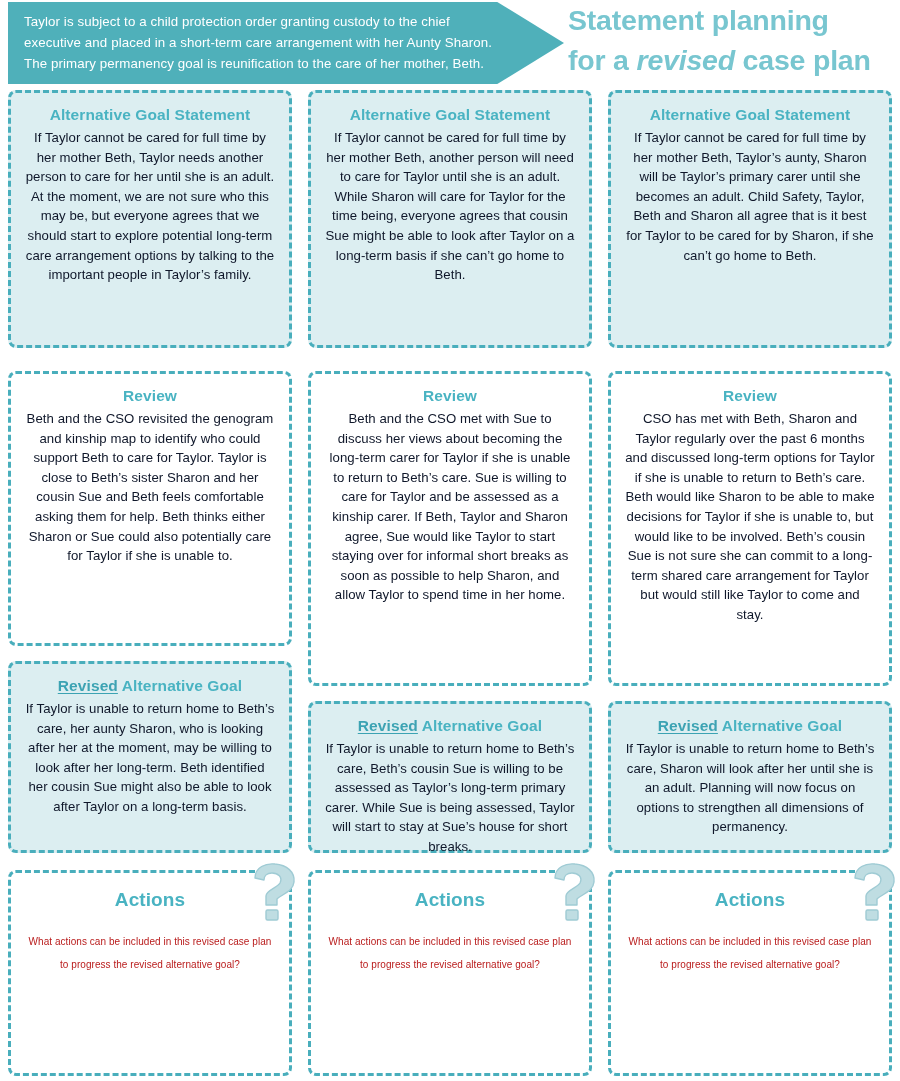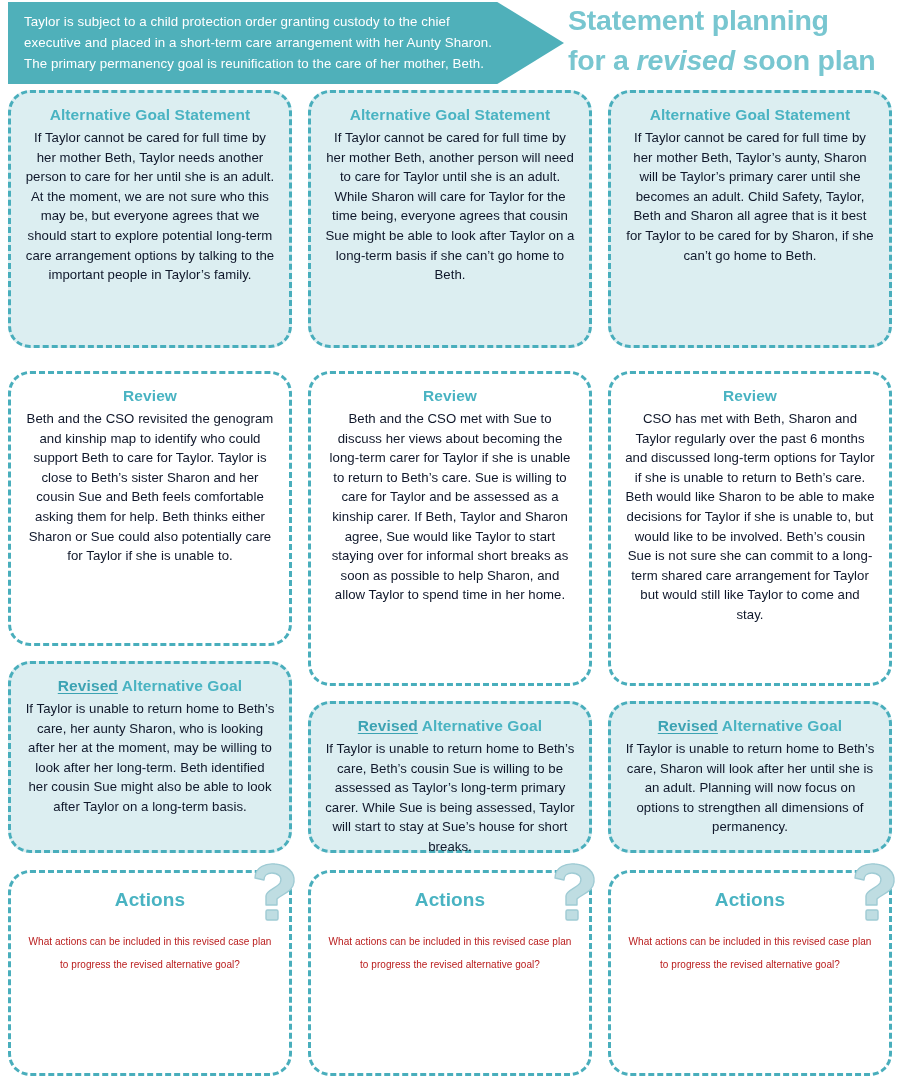--- a/index.html
+++ b/index.html
@@ -72,21 +72,21 @@
   .col-2 { left: 308px; }
   .col-3 { left: 608px; }
 
   
   .card {
     position: absolute;
     left: 0;
     width: 284px;
     box-sizing: border-box;
     border: 3px dashed #49AEBC;
-    border-radius: 22px;
+    border-radius: 8px;
     padding: 8px 14px 10px 14px;
     text-align: center;
   }
   .card.fill   { background: #DCEEF1; }
   .card.plain  { background: #FFFFFF; }
 
   .card-title {
     color: #49B3C2;
     font-size: 15.5px;
     font-weight: bold;
@@ -154,21 +154,21 @@
 </style>
 </head>
 <body>
 
 <div class="header">
   <div class="banner">
     <p>Taylor is subject to a child protection order granting custody to the chief executive and placed in a short-term care arrangement with her Aunty Sharon. The primary permanency goal is reunification to the care of her mother, Beth.</p>
   </div>
   <div class="page-title">
     <div>Statement planning</div>
-    <div><span>for a </span><em>revised</em><span> soon plan</span></div>
+    <div><span>for a </span><em>revised</em><span> case plan</span></div>
   </div>
 </div>
 
 <div class="board">
 
   <div class="col col-1">
 
     <div class="card fill c1-goal">
       <div class="card-title">Alternative Goal Statement</div>
       <p class="card-body">If Taylor cannot be cared for full time by her mother Beth, Taylor needs another person to care for her until she is an adult.  At the moment, we are not sure who this may be, but everyone agrees that we should start to explore potential long-term care arrangement options by talking to the important people in Taylor’s family.</p>

